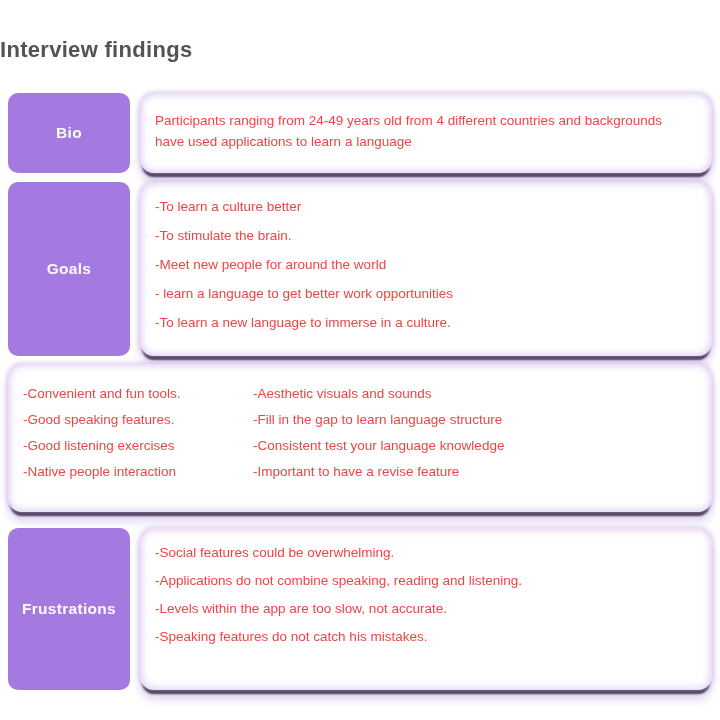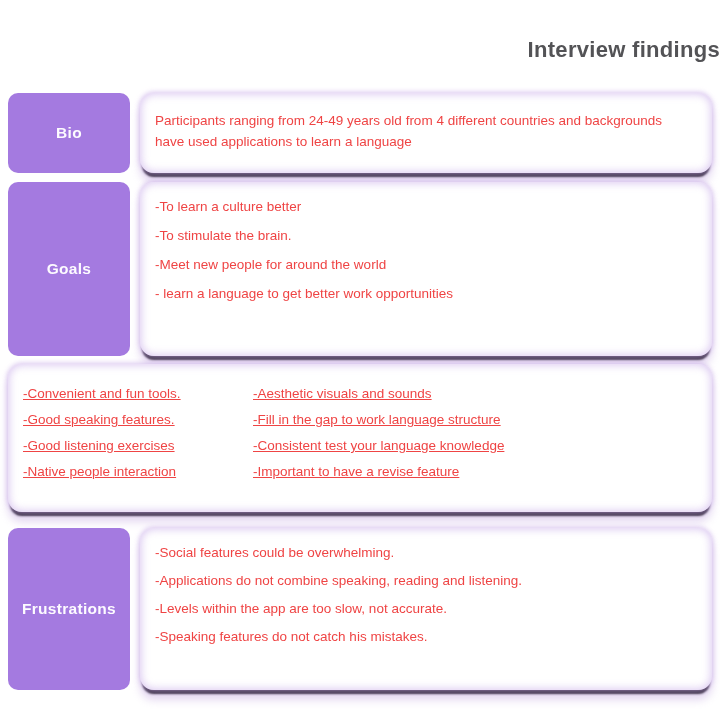--- a/index.html
+++ b/index.html
@@ -15,21 +15,21 @@
     position: relative;
     width: 720px;
     height: 720px;
     overflow: hidden;
   }
   .page-title {
     position: absolute;
     top: 37px;
     left: 0;
     width: 100%;
-    text-align: right;
+    text-align: left;
     font-size: 22px;
     font-weight: 700;
     letter-spacing: 0.3px;
     color: #535356;
   }
   .rows {
     position: absolute;
     top: 93px;
     left: 8px;
     right: 8px;
@@ -75,21 +75,21 @@
   .card-bio { padding: 17px 22px 0 15px; line-height: 21px; }
   .card-list { padding: 16px 20px 0 15px; }
   .card-list p {
     margin: 0 0 10px 0;
     line-height: 18px;
   }
   .card-goals p { margin-bottom: 11px; }
   .card-needs { padding-top: 21px; display: flex; }
   .col-left  { width: 230px; flex: 0 0 230px; }
   .col-right { flex: 1; }
-  .card-needs p { margin-bottom: 8px; text-decoration: underline; }
+  .card-needs p { margin-bottom: 8px; }
   .card-frustrations p { margin-bottom: 10px; }
 </style>
 </head>
 <body>
 
 <div class="canvas">
 
   <div class="page-title">Interview findings</div>
 
   <div class="rows">
@@ -105,34 +105,35 @@
 
     <section class="row row-goals">
       <div class="label-box">
         <span>Goals</span>
       </div>
       <div class="card card-list card-goals">
         <p>-To learn a culture better</p>
         <p>-To stimulate the brain.</p>
         <p>-Meet new people for around the world</p>
         <p>- learn a language to get better work opportunities</p>
+        <p>-To learn a new language to immerse in a culture.</p>
       </div>
     </section>
 
     <section class="row row-needs">
       <div class="card card-list card-needs">
         <div class="col-left">
           <p>-Convenient and fun tools.</p>
           <p>-Good speaking features.</p>
           <p>-Good listening exercises</p>
           <p>-Native people interaction</p>
         </div>
         <div class="col-right">
           <p>-Aesthetic visuals and sounds</p>
-          <p>-Fill in the gap to work language structure</p>
+          <p>-Fill in the gap to learn language structure</p>
           <p>-Consistent test your language knowledge</p>
           <p>-Important to have a revise feature</p>
         </div>
       </div>
     </section>
 
     <section class="row row-frustrations">
       <div class="label-box">
         <span>Frustrations</span>
       </div>

